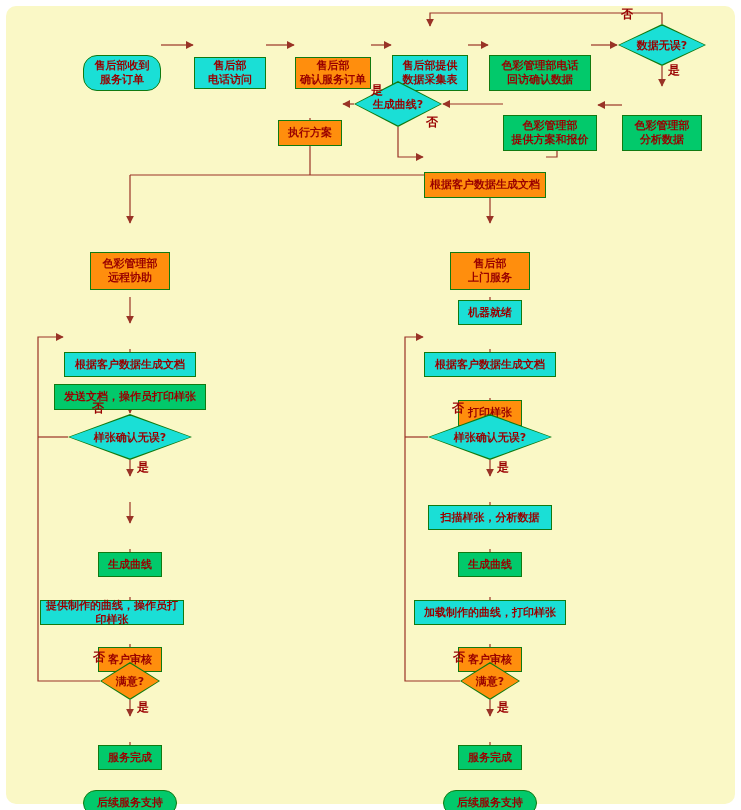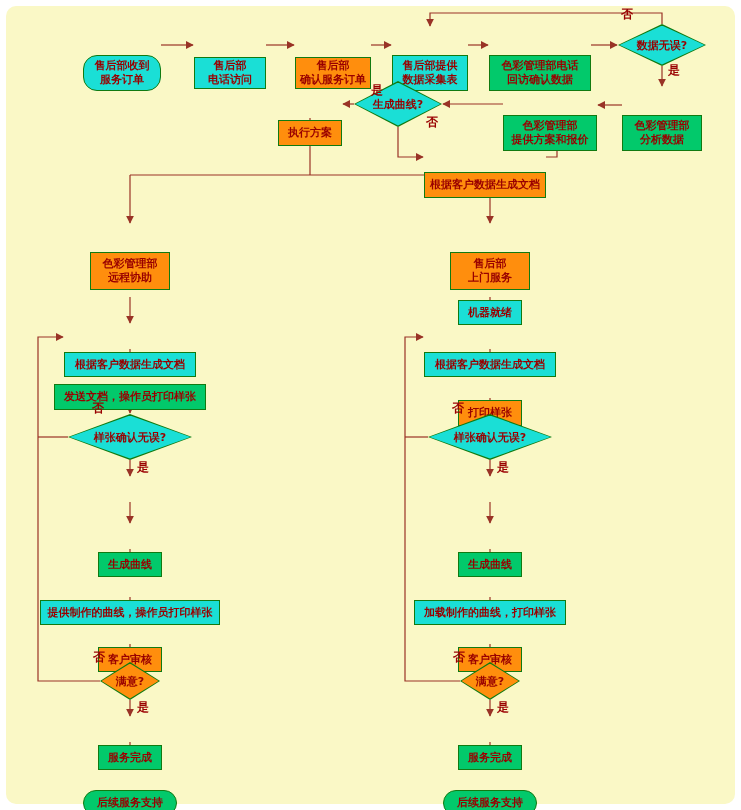--- a/index.html
+++ b/index.html
@@ -125,21 +125,21 @@
   <div class="node rect c-cyan" style="left:64px;top:324px;width:132px;height:25px">根据客户数据生成文档</div>
   <div class="node rect c-green" style="left:54px;top:356px;width:152px;height:26px">发送文档，操作员打印样张</div>
 
   <div class="diamond" style="left:68px;top:414px;width:124px;height:46px">
     <div class="dm-b"></div>
     <div class="dm-f c-cyan"></div>
     <div class="dm-t">样张确认无误?</div>
   </div>
 
   <div class="node rect c-green" style="left:98px;top:524px;width:64px;height:25px">生成曲线</div>
-  <div class="node rect c-cyan" style="left:40px;top:572px;width:180px;height:25px">提供制作的曲线，操作员打印样张</div>
+  <div class="node rect c-cyan" style="left:40px;top:572px;width:144px;height:25px">提供制作的曲线，操作员打印样张</div>
   <div class="node rect c-orange" style="left:98px;top:619px;width:64px;height:25px">客户审核</div>
 
   <div class="diamond" style="left:100px;top:662px;width:60px;height:38px">
     <div class="dm-b"></div>
     <div class="dm-f c-orange"></div>
     <div class="dm-t">满意?</div>
   </div>
 
   <div class="node rect c-green" style="left:98px;top:717px;width:64px;height:25px">服务完成</div>
   <div class="node term c-green" style="left:83px;top:762px;width:94px;height:26px">后续服务支持</div>
@@ -149,20 +149,21 @@
   <div class="node rect c-cyan" style="left:458px;top:272px;width:64px;height:25px">机器就绪</div>
   <div class="node rect c-cyan" style="left:424px;top:324px;width:132px;height:25px">根据客户数据生成文档</div>
   <div class="node rect c-orange" style="left:458px;top:372px;width:64px;height:26px">打印样张</div>
 
   <div class="diamond" style="left:428px;top:414px;width:124px;height:46px">
     <div class="dm-b"></div>
     <div class="dm-f c-cyan"></div>
     <div class="dm-t">样张确认无误?</div>
   </div>
 
+  <div class="node rect c-cyan" style="left:428px;top:477px;width:124px;height:25px">扫描样张，分析数据</div>
   <div class="node rect c-green" style="left:458px;top:524px;width:64px;height:25px">生成曲线</div>
   <div class="node rect c-cyan" style="left:414px;top:572px;width:152px;height:25px">加载制作的曲线，打印样张</div>
   <div class="node rect c-orange" style="left:458px;top:619px;width:64px;height:25px">客户审核</div>
 
   <div class="diamond" style="left:460px;top:662px;width:60px;height:38px">
     <div class="dm-b"></div>
     <div class="dm-f c-orange"></div>
     <div class="dm-t">满意?</div>
   </div>
 

